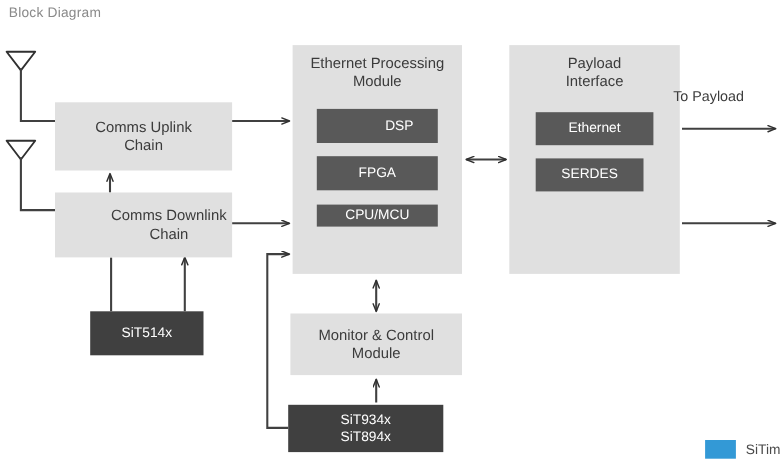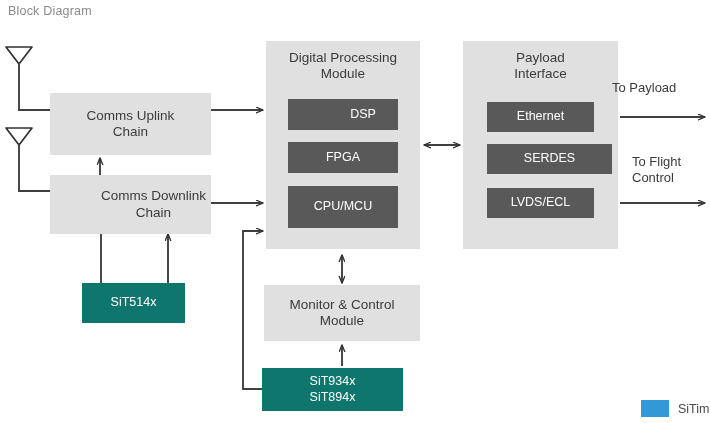--- a/index.html
+++ b/index.html
@@ -50,21 +50,21 @@
   .blk-gray.module {
     align-items: flex-start;
     padding-top: 9px;
   }
   .blk-dark {
     background: #595959;
     color: #ffffff;
     font-size: 12.5px;
   }
   .blk-blue {
-    background: #0f766e;
+    background: #404040;
     color: #ffffff;
     font-size: 12.5px;
     justify-content: center;
   }
   .edge-label {
     position: absolute;
     font-size: 13px;
     color: #3b3b3b;
     line-height: 1.2;
     white-space: pre-line;
@@ -143,70 +143,65 @@
     <span style="white-space:pre-line">Comms Uplink
 Chain</span>
   </div>
 
   <div class="blk blk-gray mlabel" style="left:50px; top:175px; width:161px; height:59px;padding-left:46px;">
     <span style="white-space:pre-line">Comms Downlink
 Chain</span>
   </div>
 
   <div class="blk blk-gray module" style="left:266px; top:41px; width:154px; height:208px;">
-    <span style="white-space:pre-line">Digital Processing
+    <span style="white-space:pre-line">Ethernet Processing
 Module</span>
   </div>
 
   <div class="blk blk-dark" style="left:288px; top:99px; width:110px; height:31px;padding-left:40px;">
     <span>DSP</span>
   </div>
 
   <div class="blk blk-dark" style="left:288px; top:142px; width:110px; height:31px;">
     <span>FPGA</span>
   </div>
 
-  <div class="blk blk-dark" style="left:288px; top:186px; width:110px; height:42px;">
+  <div class="blk blk-dark" style="left:288px; top:186px; width:110px; height:20px;">
     <span>CPU/MCU</span>
   </div>
 
   <div class="blk blk-gray module" style="left:463px; top:41px; width:155px; height:208px;">
     <span style="white-space:pre-line">Payload
 Interface</span>
   </div>
 
   <div class="blk blk-dark" style="left:487px; top:102px; width:107px; height:30px;">
     <span>Ethernet</span>
   </div>
 
-  <div class="blk blk-dark" style="left:487px; top:144px; width:125px; height:30px;">
+  <div class="blk blk-dark" style="left:487px; top:144px; width:98px; height:30px;">
     <span>SERDES</span>
   </div>
 
-  <div class="blk blk-dark" style="left:487px; top:188px; width:107px; height:30px;">
-    <span>LVDS/ECL</span>
-  </div>
 
   <div class="blk blk-gray mlabel" style="left:264px; top:285px; width:156px; height:56px;">
     <span style="white-space:pre-line">Monitor &amp; Control
 Module</span>
   </div>
 
   <div class="blk blk-blue" style="left:82px; top:283px; width:103px; height:40px;">
     <span>SiT514x</span>
   </div>
 
   <div class="blk blk-blue" style="left:262px; top:368px; width:141px; height:43px;">
     <span style="white-space:pre-line">SiT934x
 SiT894x</span>
   </div>
 
   <div class="edge-label" style="left:612px; top:80px;">To Payload</div>
 
-  <div class="edge-label" style="left:632px; top:154px;">To Flight
-Control</div>
 
   <div class="legend" style="left:641px; top:400px;">
     <div class="legend-swatch"></div>
     <div class="legend-label">SiTime</div>
   </div>
 
 </div>
 
 </body></html>

